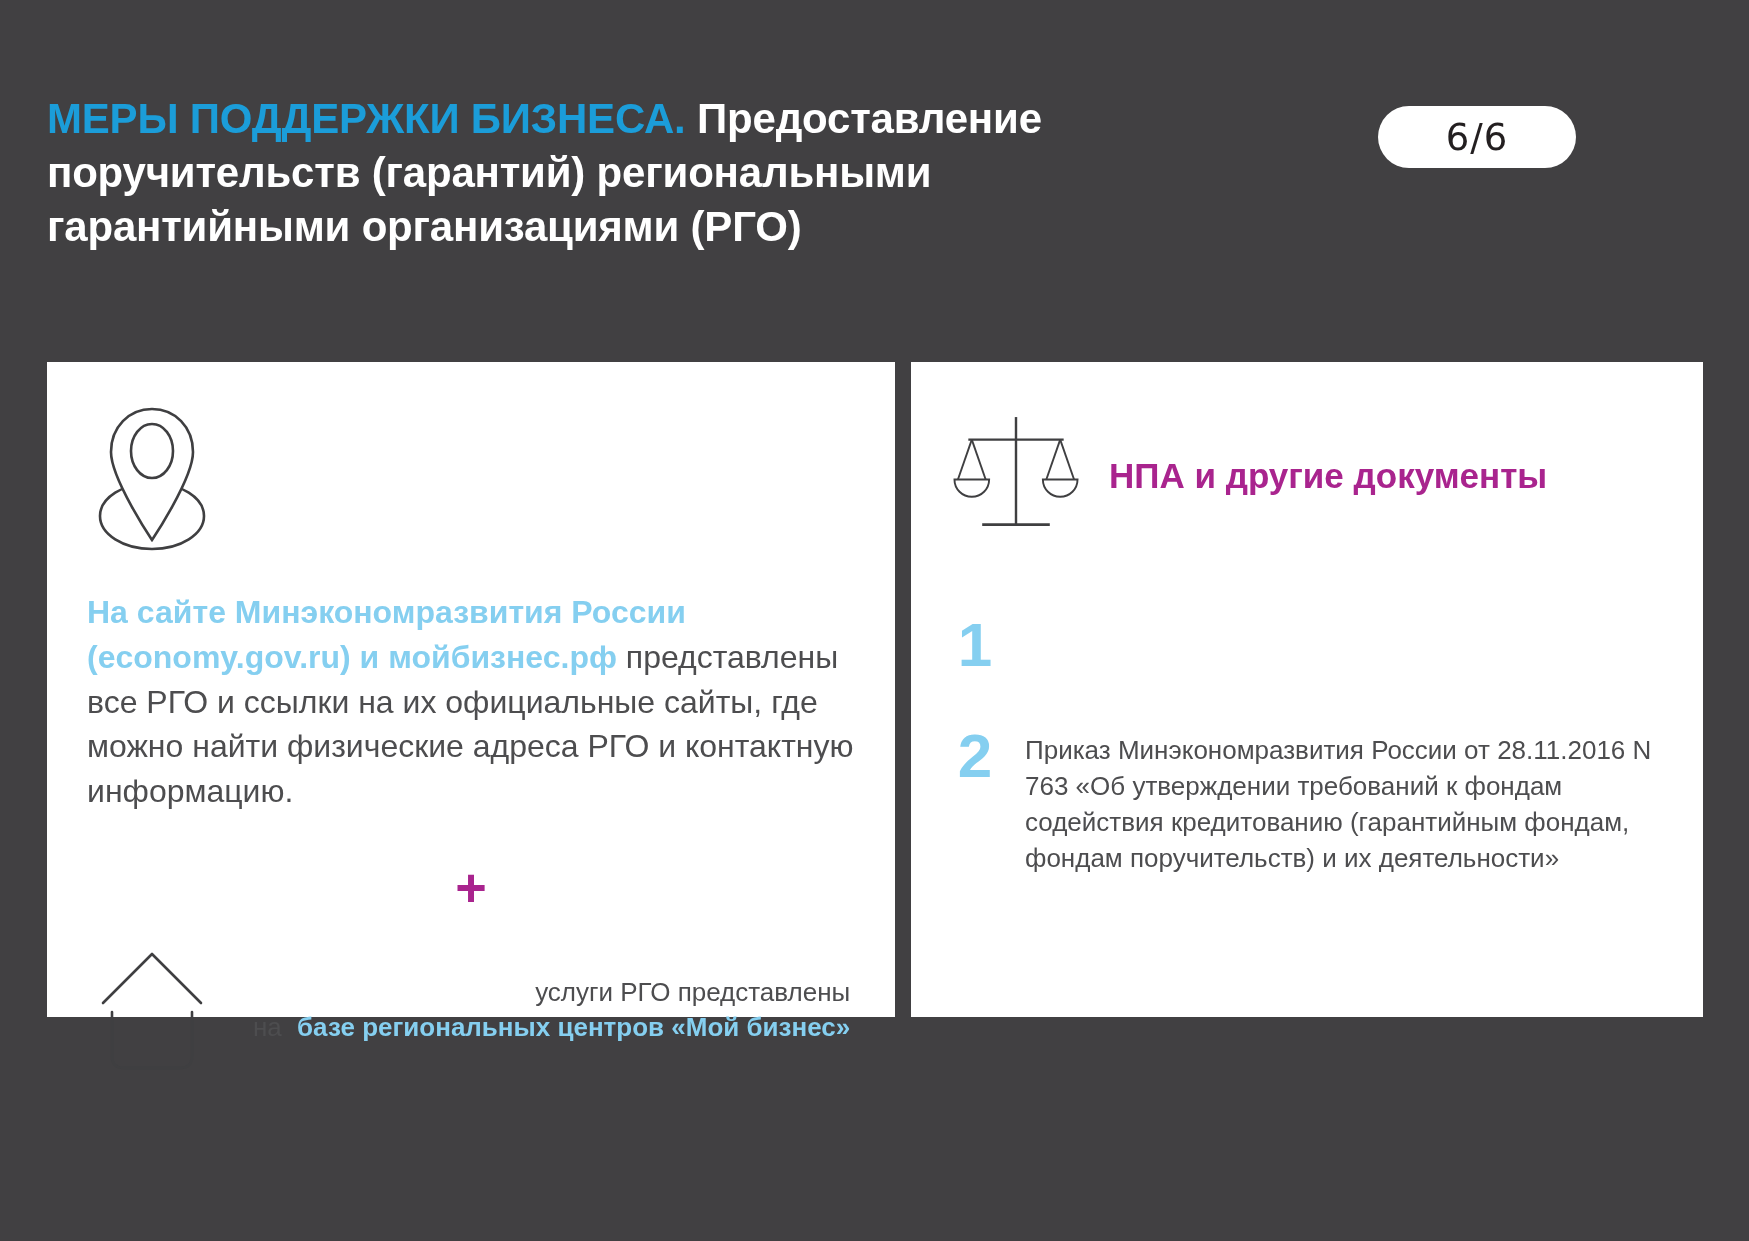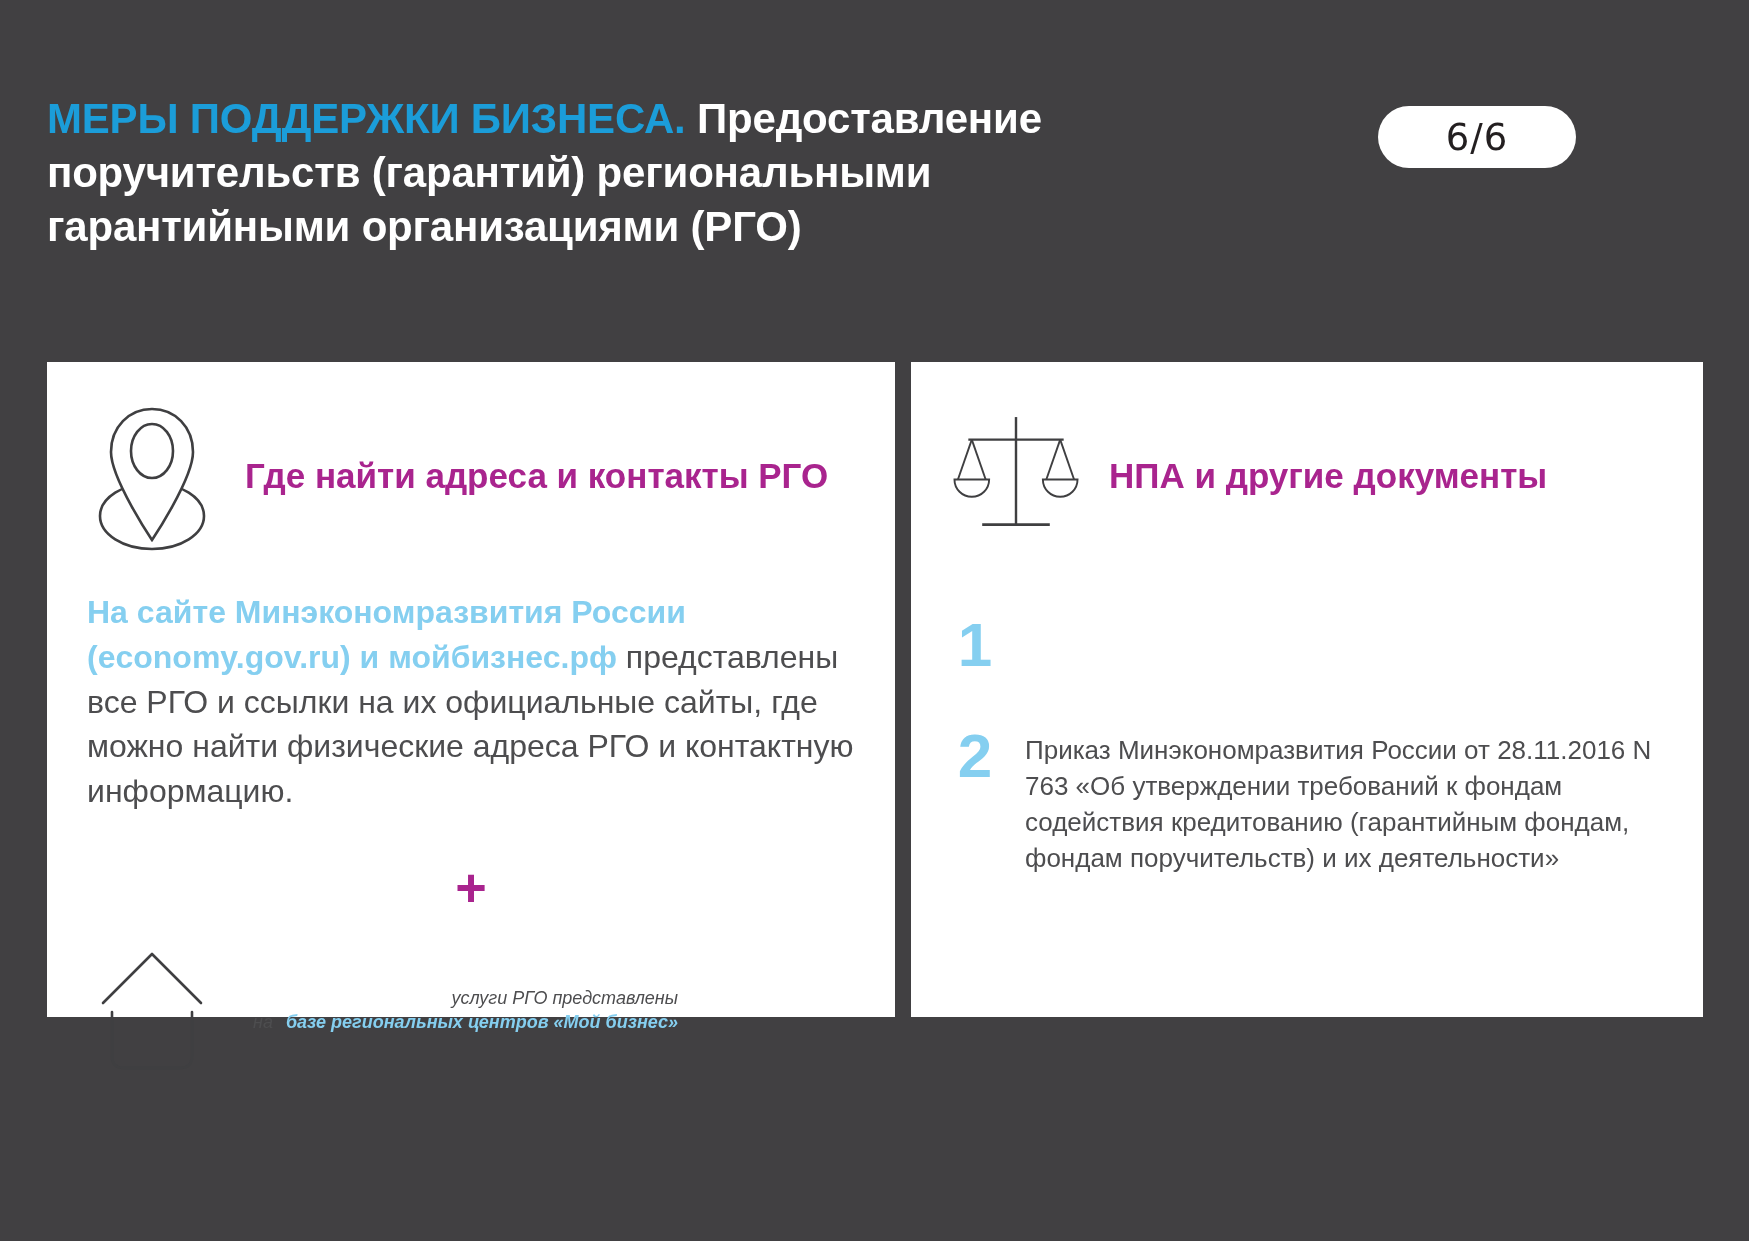--- a/index.html
+++ b/index.html
@@ -130,27 +130,26 @@
     margin-top: 26px;
   }
   .house-row .icon-box {
     width: 130px;
     flex: 0 0 130px;
     display: flex;
     align-items: center;
     justify-content: center;
   }
   .house-text {
-    font-size: 18px;
+    font-size: 26px;
     line-height: 1.36;
     color: #4d4d4f;
     text-align: right;
     flex: 0 0 auto;
     padding-left: 10px;
-    font-style: italic;
   }
   .house-text .hl {
     color: #85cff0;
     font-weight: bold;
     margin-left: 8px;
   }
 
   
   .doc-list {
     margin-top: 56px;
@@ -196,21 +195,20 @@
     <div class="card card-left">
 
       <div class="card-head">
         <div class="icon-box">
           <svg width="130" height="150" viewBox="0 0 130 150">
             <ellipse cx="65" cy="115" rx="52" ry="33" fill="none" stroke="#3f3f41" stroke-width="2.6"></ellipse>
             <path d="M65 139 C65 139 24 78 24 51 C24 26 42 8 65 8 C88 8 106 26 106 51 C106 78 65 139 65 139 Z" fill="#ffffff" stroke="#3f3f41" stroke-width="2.6"></path>
             <ellipse cx="65" cy="50" rx="21" ry="27" fill="none" stroke="#3f3f41" stroke-width="2.6"></ellipse>
           </svg>
         </div>
-        <h2 class="card-title">Где найти адреса и контакты РГО</h2>
       </div>
 
       <p class="body-text"><span class="hl">На сайте Минэкономразвития России (economy.gov.ru) и мойбизнес.рф</span><span> представлены все РГО и ссылки на их официальные сайты, где можно найти физические адреса РГО и контактную информацию.</span></p>
 
       <div class="plus">+</div>
 
       <div class="house-row">
         <div class="icon-box">
           <svg width="130" height="140" viewBox="0 0 130 140">
             <path d="M16 63 L65 14 L114 63" fill="none" stroke="#3f3f41" stroke-width="2.6" stroke-linejoin="round" stroke-linecap="round"></path>

